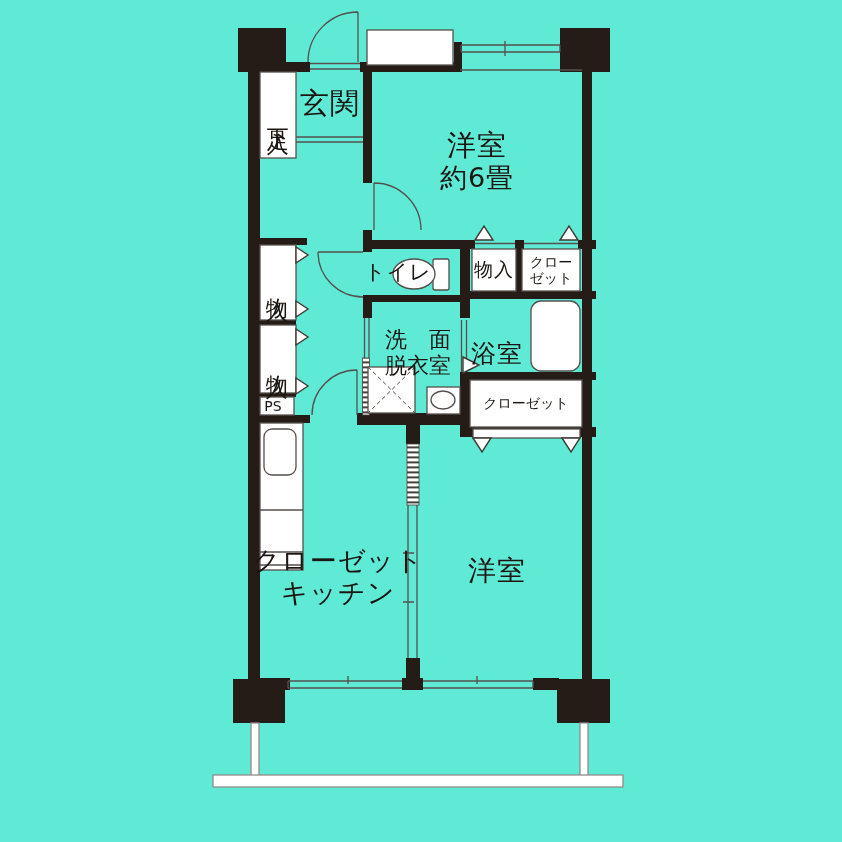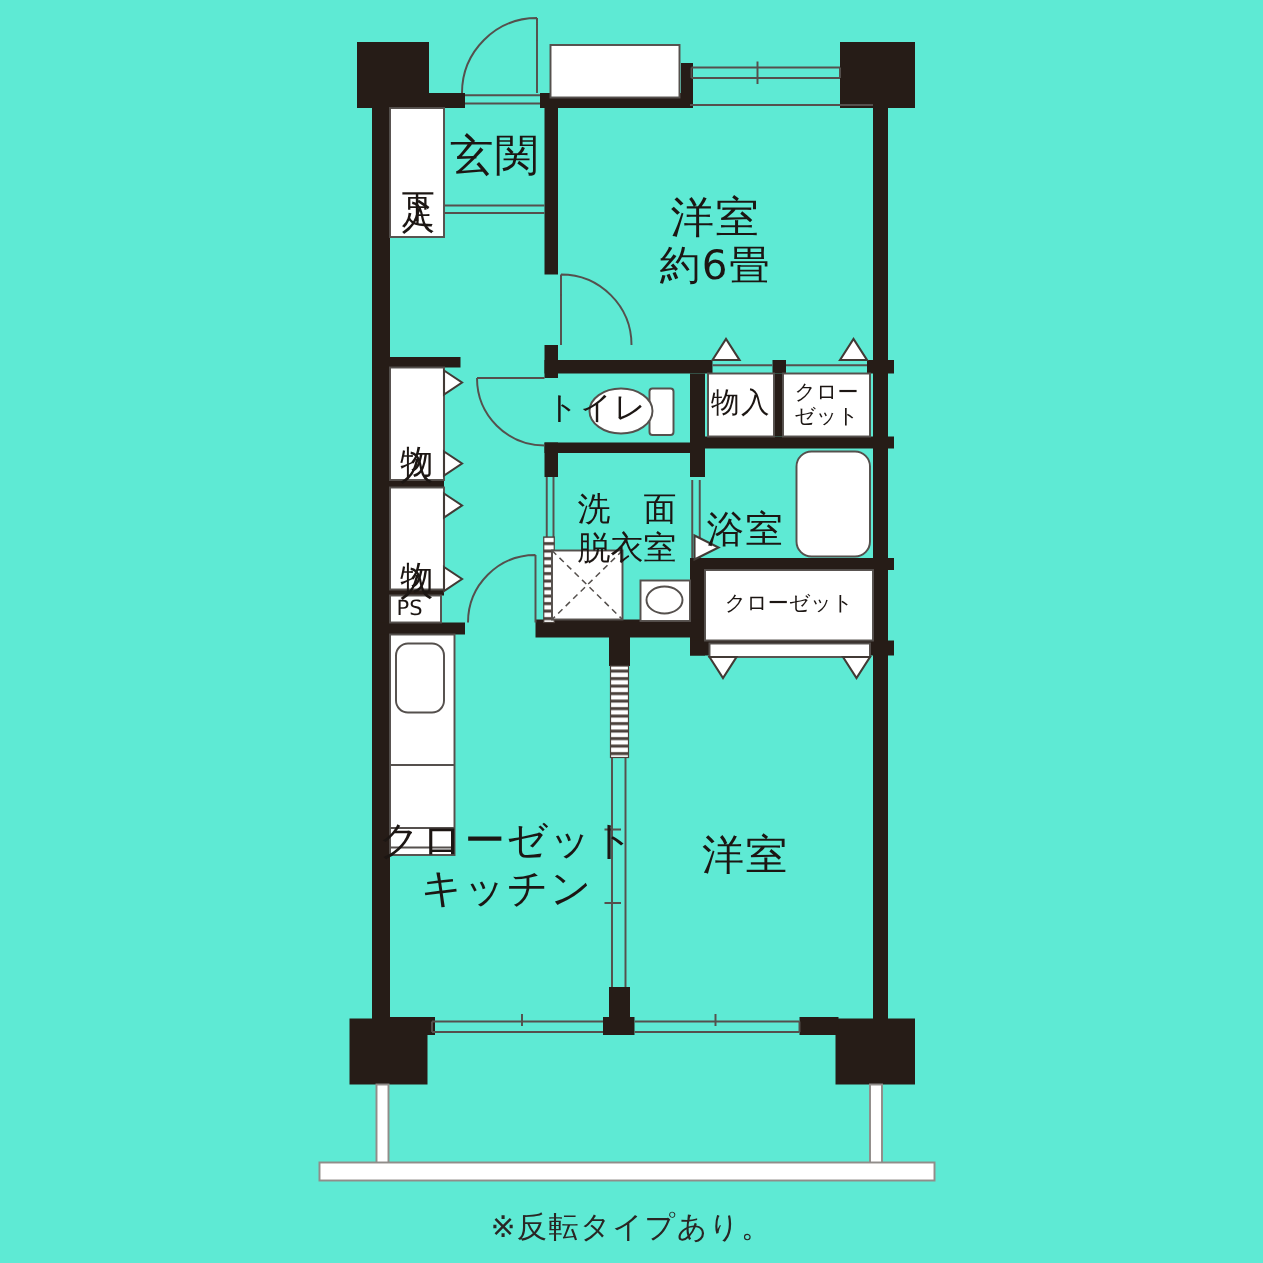--- a/index.html
+++ b/index.html
@@ -148,15 +148,14 @@
 
 <div class="lbl" style="left:338px;top:561px;font-size:27px;">
   <span>クローゼット
 キッチン</span>
 </div>
 
 <div class="lbl" style="left:497px;top:555px;font-size:28px;">
   <span>洋室</span>
 </div>
 
-<div class="lbl" style="left:421px;top:818px;font-size:20px;color:#2a2624;">※反転タイプあり。</div>
 
 </div>
 
 </body></html>

